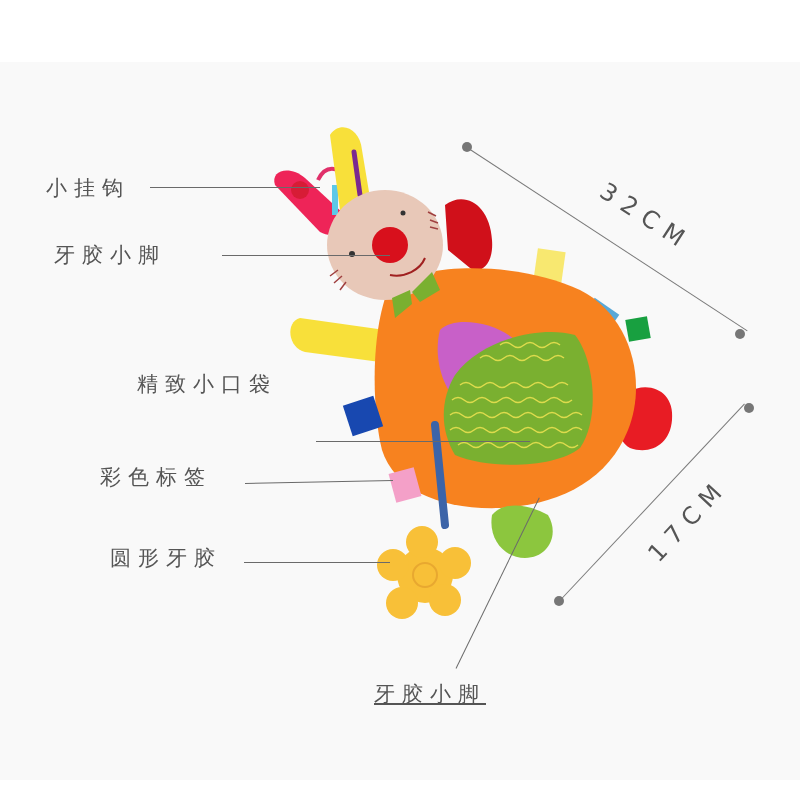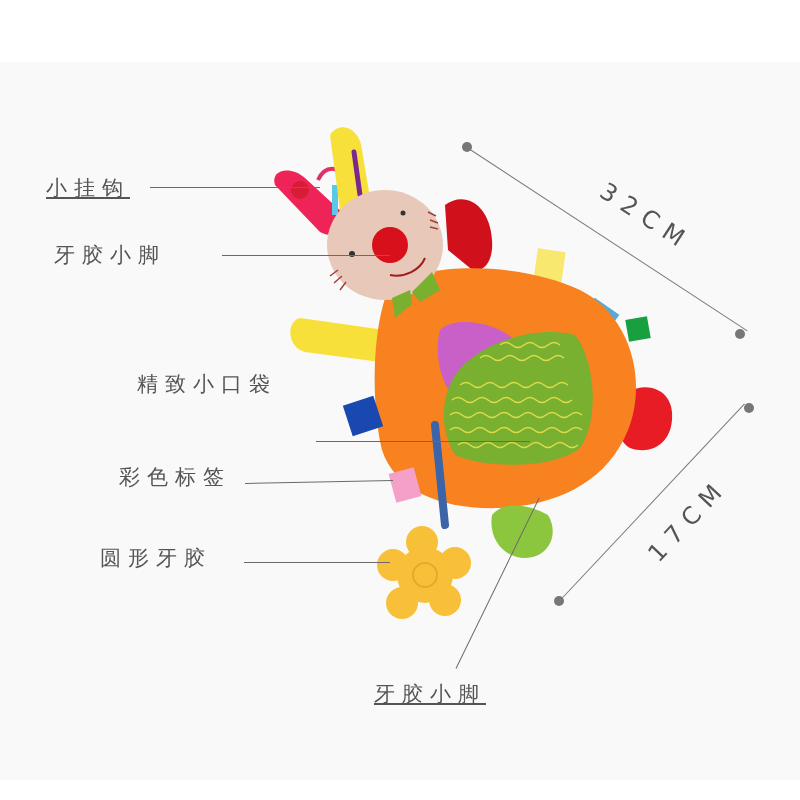--- a/index.html
+++ b/index.html
@@ -89,33 +89,33 @@
   <circle cx="390" cy="245" r="18" fill="#d8101c"></circle>
   <circle cx="352" cy="254" r="3" fill="#333"></circle>
   <circle cx="403" cy="213" r="2.5" fill="#333"></circle>
   <path d="M390 275 C405 278 420 270 425 258" stroke="#a02020" stroke-width="2" fill="none"></path>
   <path d="M428 212 l8 4 M430 220 l8 3 M430 227 l8 2" stroke="#a04040" stroke-width="1.5"></path>
   <path d="M338 270 l-8 6 M342 276 l-8 7 M346 282 l-6 8" stroke="#a04040" stroke-width="1.5"></path>
 
   <path d="M410 290 L392 298 L395 318 L412 304 Z M412 292 L432 272 L440 290 L420 302 Z" fill="#7ab030"></path>
 </svg>
 
-<div class="label" style="left:46px; top:178px;text-decoration:underline;">小挂钩</div>
+<div class="label" style="left:46px; top:178px;">小挂钩</div>
 <div class="leader" style="left:150px; top:187px; width:170px;"></div>
 
 <div class="label" style="left:54px; top:245px;">牙胶小脚</div>
 <div class="leader" style="left:222px; top:255px; width:168px;"></div>
 
 <div class="label" style="left:137px; top:374px;">精致小口袋</div>
 <div class="leader" style="left:316px; top:441px; width:214px;"></div>
 
-<div class="label" style="left:119px; top:467px;">彩色标签</div>
+<div class="label" style="left:100px; top:467px;">彩色标签</div>
 <div class="leader" style="left:245px; top:483px; width:148px; transform:rotate(-1.2deg);"></div>
 
-<div class="label" style="left:100px; top:548px;">圆形牙胶</div>
+<div class="label" style="left:110px; top:548px;">圆形牙胶</div>
 <div class="leader" style="left:244px; top:562px; width:146px;"></div>
 
 <div class="label" style="left:374px; top:684px;text-decoration:underline;">牙胶小脚</div>
 <div class="leader" style="left:456px; top:668px; width:190px; transform:rotate(-64deg);"></div>
 
 <div class="dot" style="left:462px; top:142px;"></div>
 <div class="leader" style="left:467px; top:147px; width:335px; transform:rotate(33.2deg); background:#7a7a7a;"></div>
 <div class="dot" style="left:735px; top:329px;"></div>
 <div class="dim-text" style="left:594px; top:205px; transform:rotate(33deg);">32CM</div>
 

